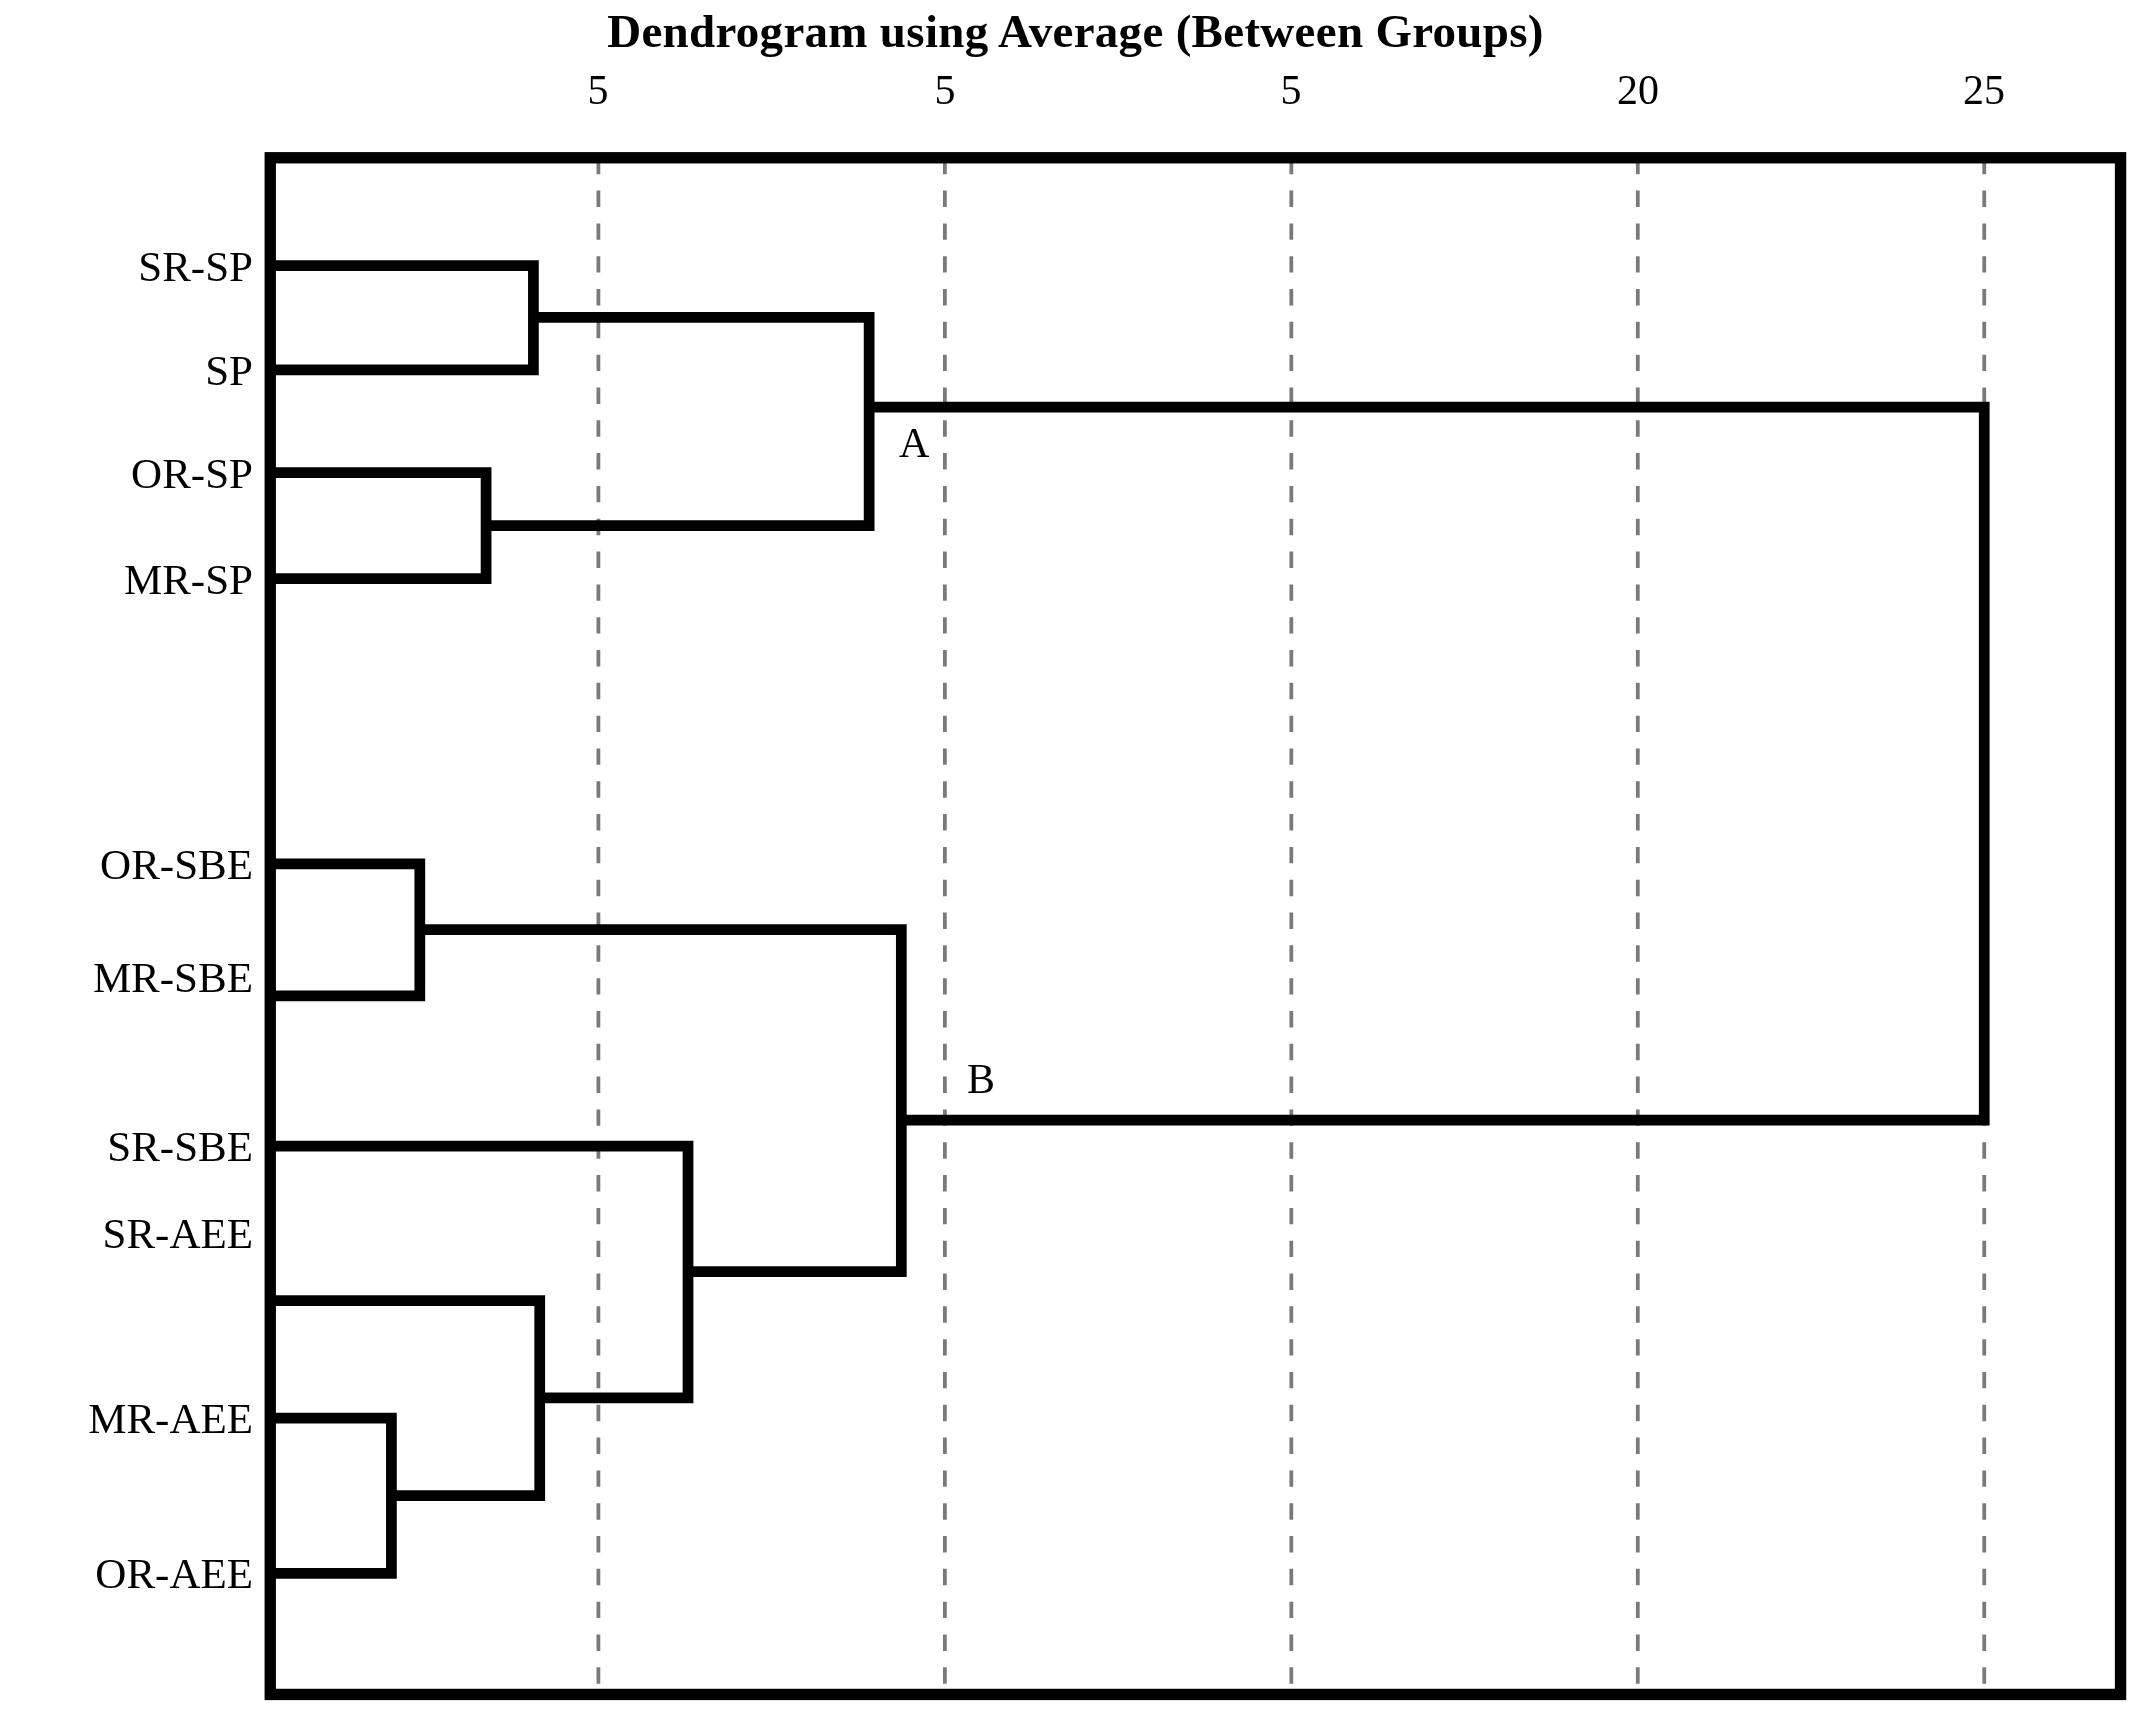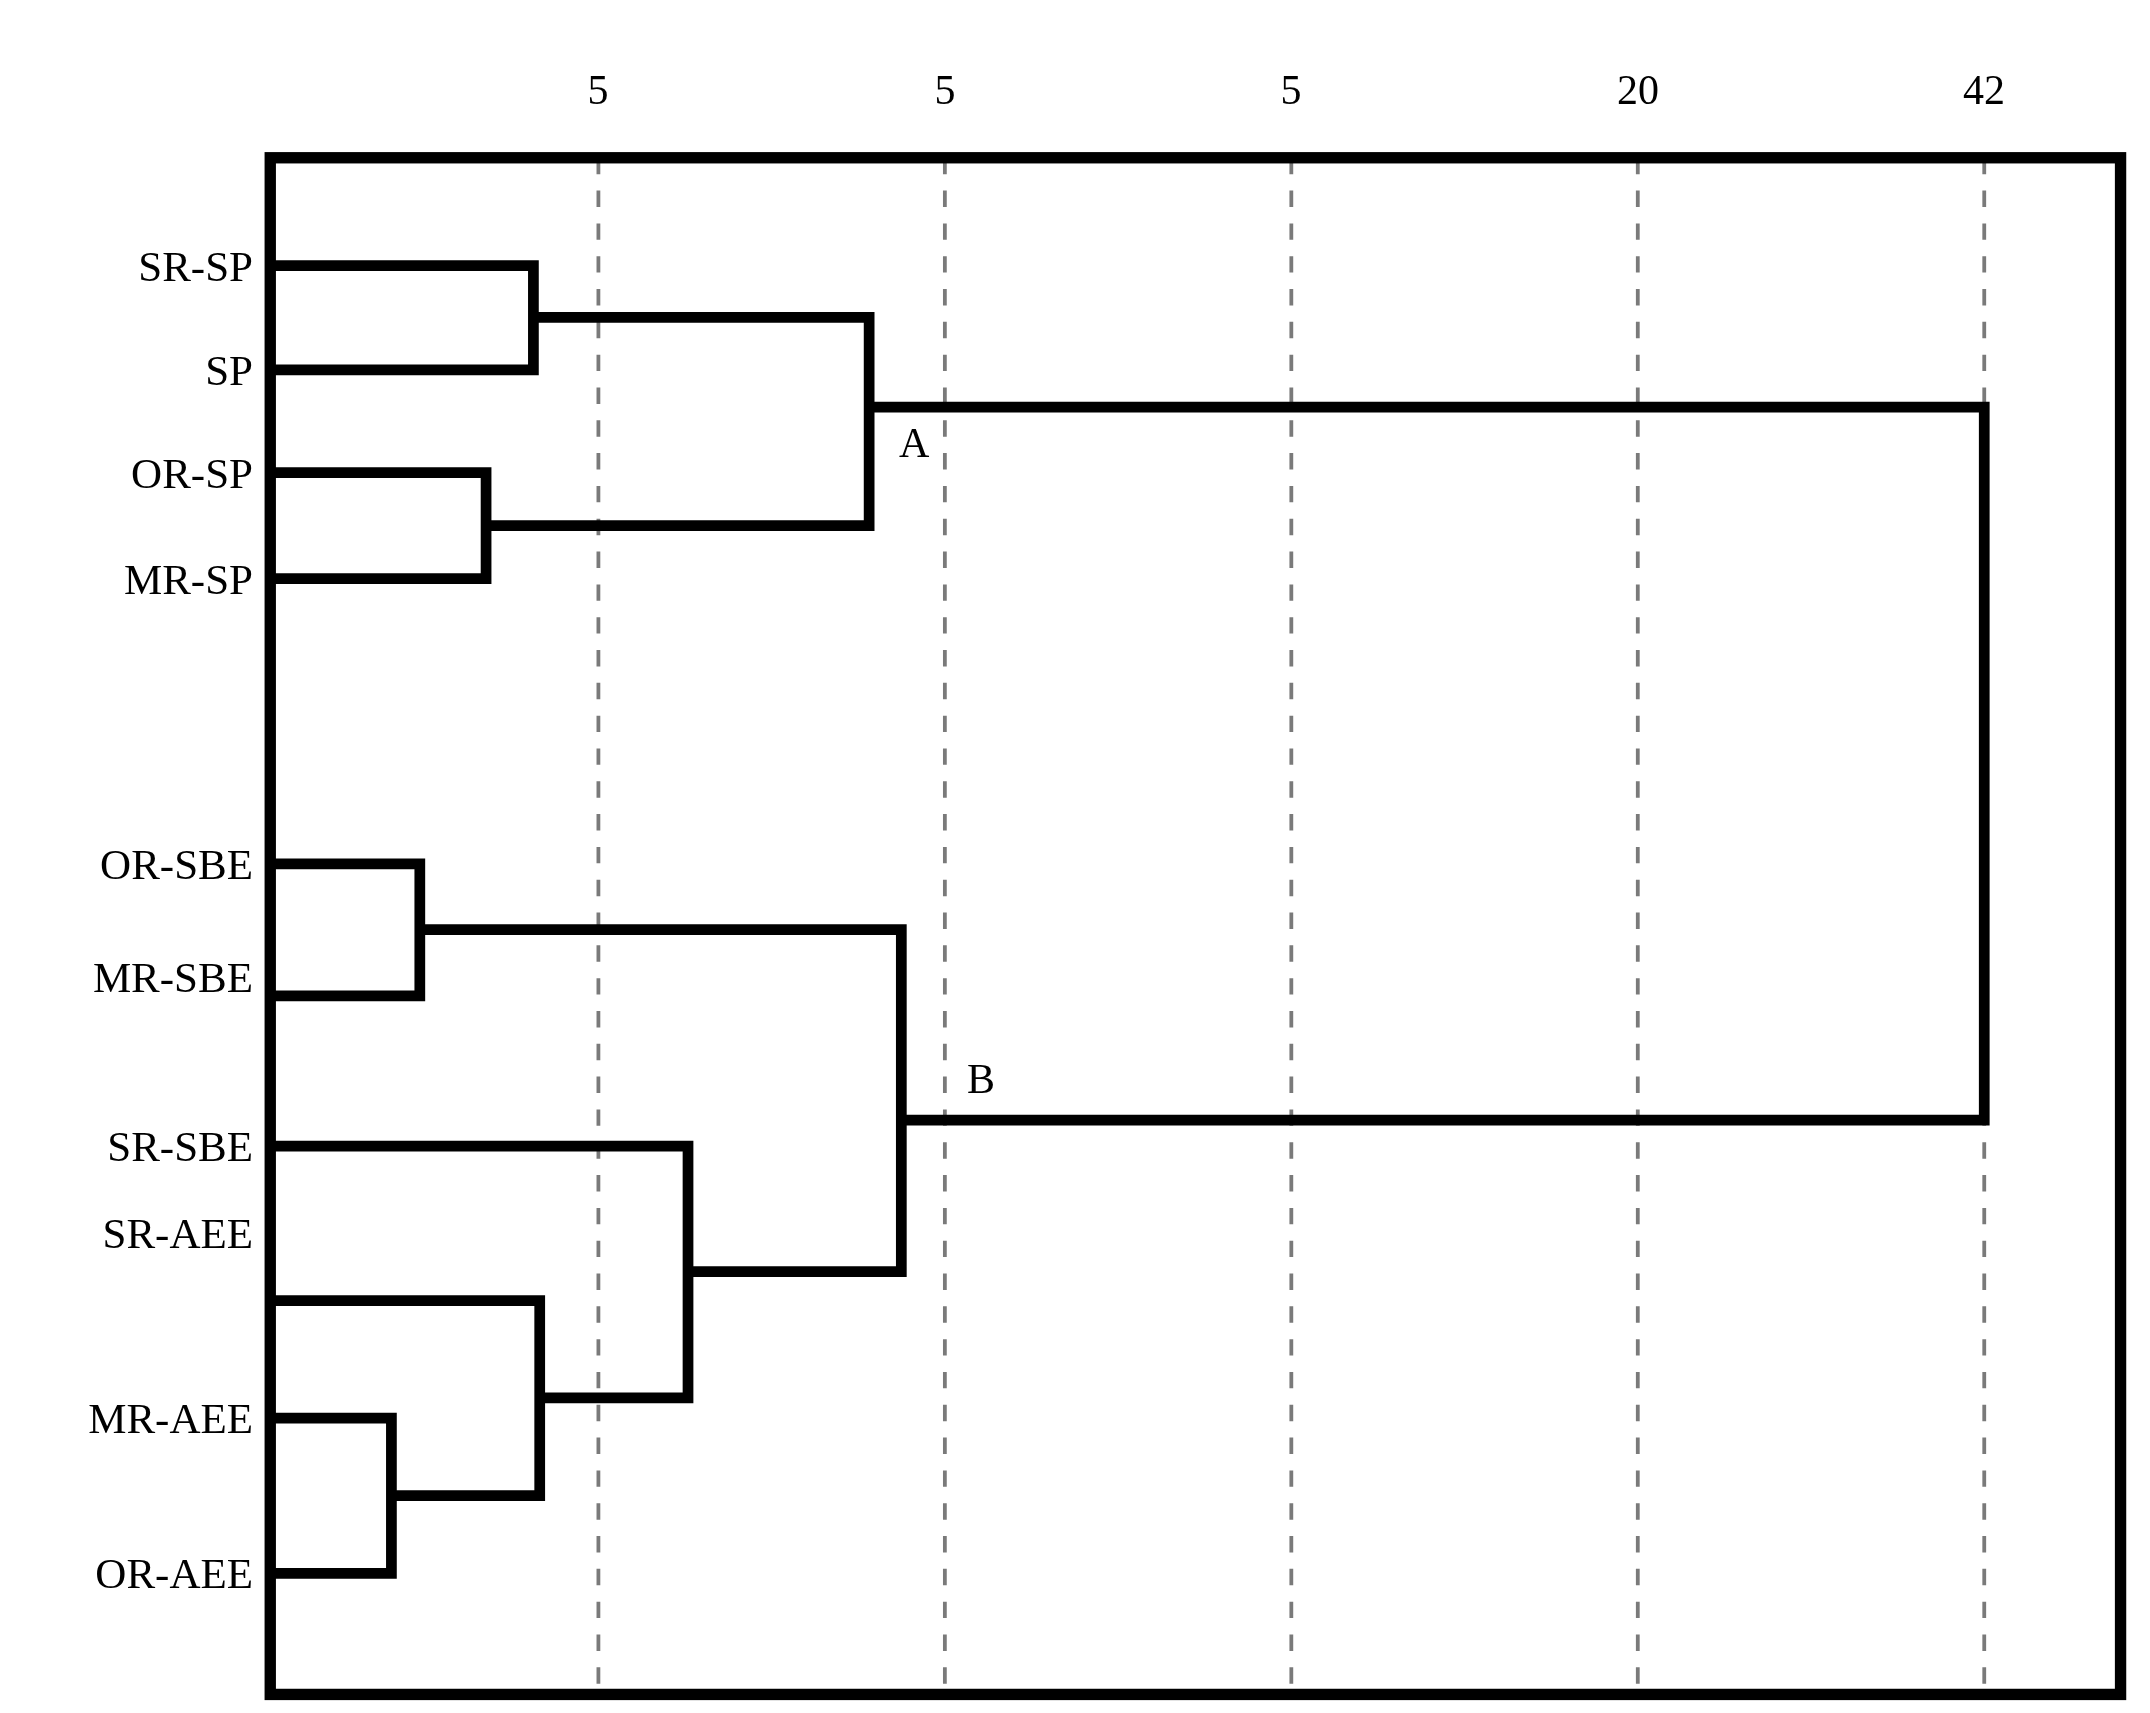--- a/index.html
+++ b/index.html
@@ -30,26 +30,27 @@
     position:absolute;font-size:42px;
     white-space:nowrap;transform:translateY(-100%);
   }
   svg#plot{position:absolute;left:0;top:0;}
 </style>
 </head>
 <body>
 
 <div id="figure">
 
+  <div id="chart-title">Dendrogram using Average (Between Groups)</div>
 
   <div class="tick-label" style="left:598px">5</div>
   <div class="tick-label" style="left:945px">5</div>
   <div class="tick-label" style="left:1291px">5</div>
   <div class="tick-label" style="left:1638px">20</div>
-  <div class="tick-label" style="left:1984px">42</div>
+  <div class="tick-label" style="left:1984px">25</div>
 
   <div class="leaf-label" style="top:266px">SR-SP</div>
   <div class="leaf-label" style="top:370px">SP</div>
   <div class="leaf-label" style="top:473px">OR-SP</div>
   <div class="leaf-label" style="top:579px">MR-SP</div>
   <div class="leaf-label" style="top:864px">OR-SBE</div>
   <div class="leaf-label" style="top:977px">MR-SBE</div>
   <div class="leaf-label" style="top:1146px">SR-SBE</div>
   <div class="leaf-label" style="top:1233px">SR-AEE</div>
   <div class="leaf-label" style="top:1418px">MR-AEE</div>

